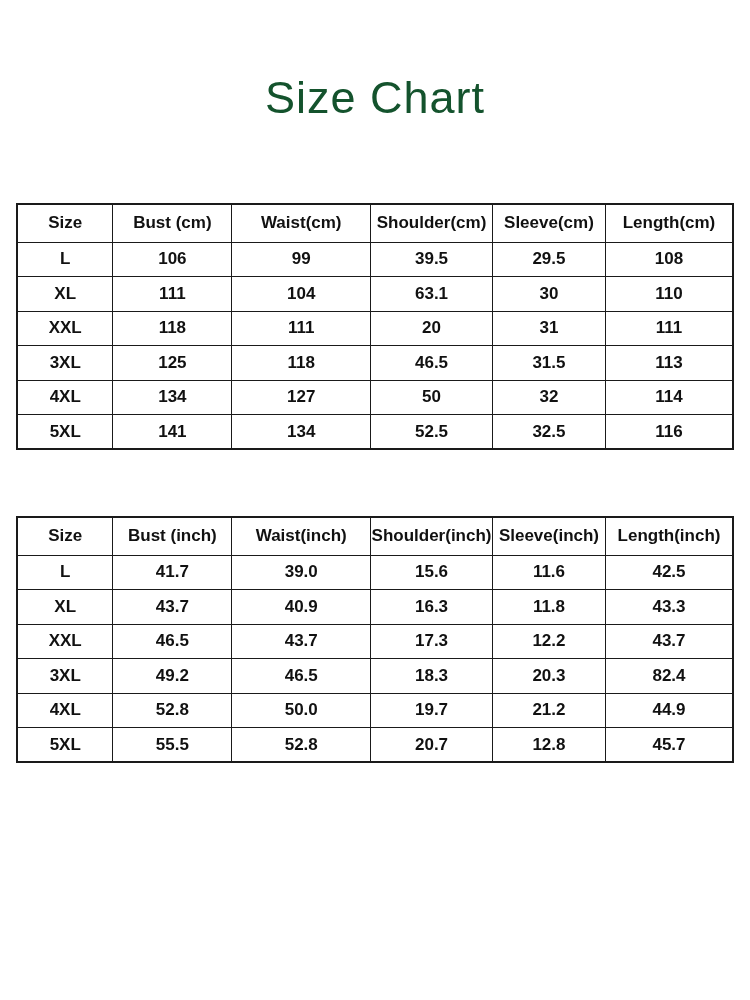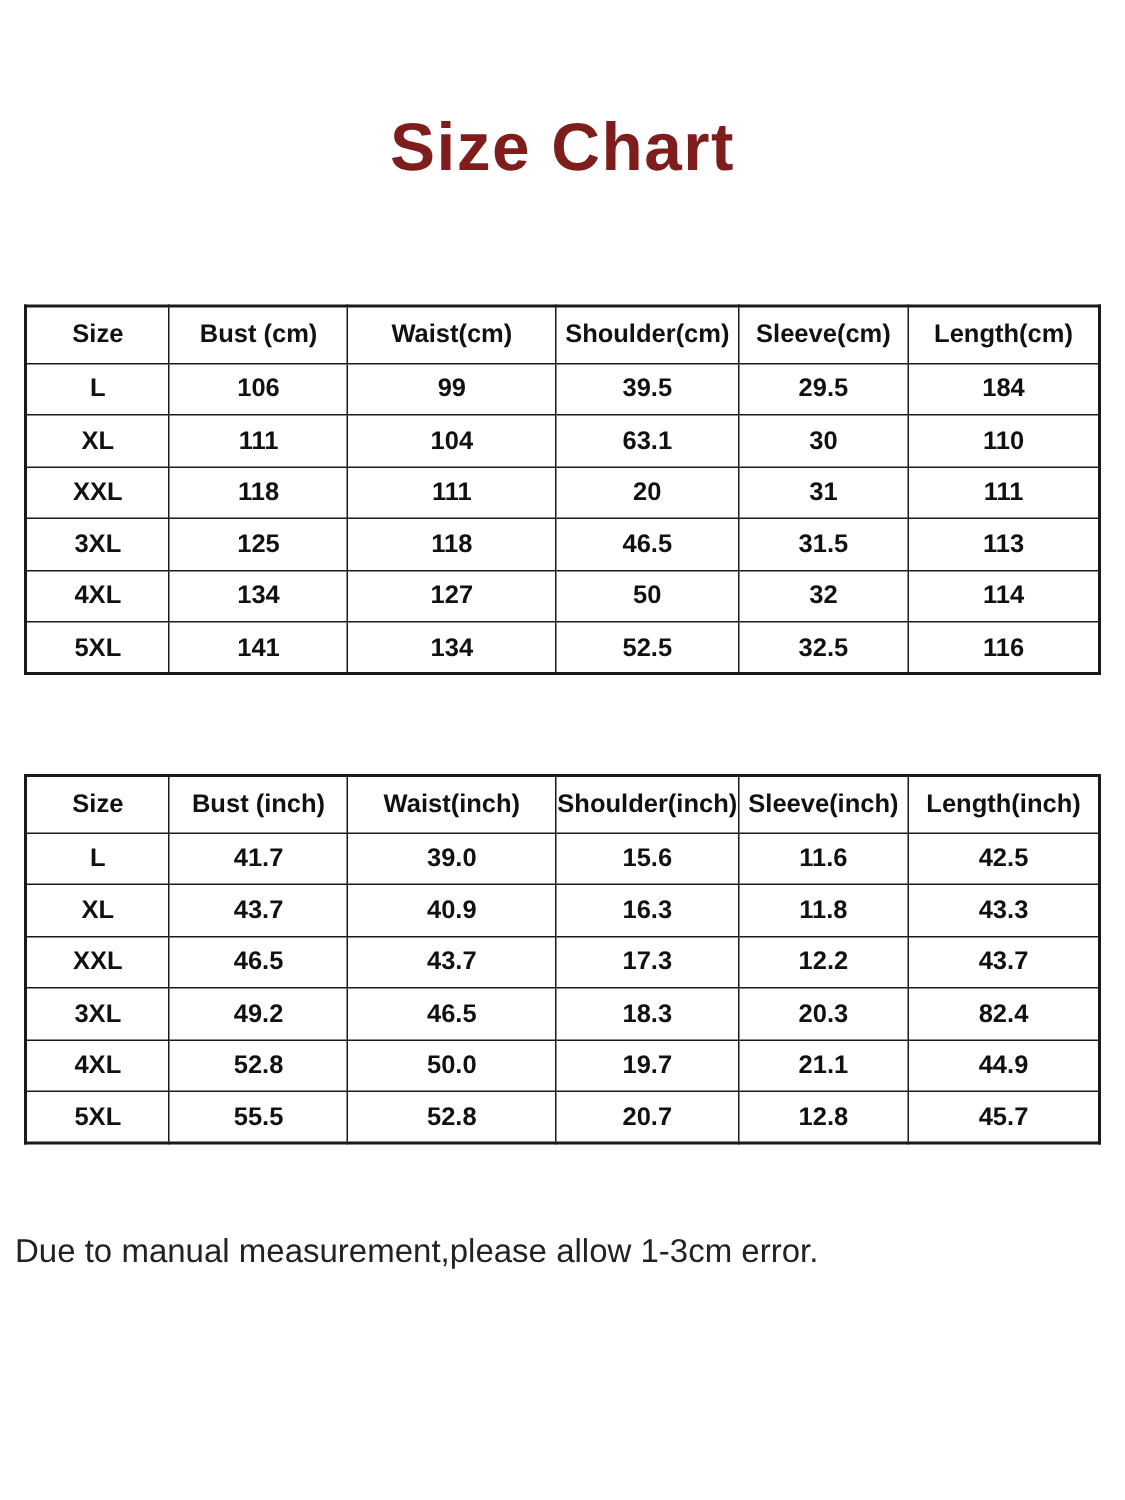--- a/index.html
+++ b/index.html
@@ -13,25 +13,25 @@
     color: #1a1a1a;
   }
   .page {
     width: 750px;
     height: 1000px;
     overflow: hidden;
   }
   h1.title {
     margin: 75px 0 0 0;
     font-size: 45px;
-    font-weight: 700;
+    font-weight: 400;
     line-height: 1;
     text-align: center;
     letter-spacing: 1px;
-    color: #7f1d1d;
+    color: #14532d;
   }
   table.size-table {
     width: 718px;
     margin-left: 16px;
     border-collapse: collapse;
     table-layout: fixed;
     border: 2.5px solid #1a1a1a;
   }
   table.size-table.cm { margin-top: 83px; }
   table.size-table.inch { margin-top: 66px; }
@@ -78,21 +78,21 @@
           <th>Length(cm)</th>
         </tr>
       </thead>
       <tbody>
         <tr>
           <td>L</td>
           <td>106</td>
           <td>99</td>
           <td>39.5</td>
           <td>29.5</td>
-          <td>184</td>
+          <td>108</td>
         </tr>
         <tr>
           <td>XL</td>
           <td>111</td>
           <td>104</td>
           <td>63.1</td>
           <td>30</td>
           <td>110</td>
         </tr>
         <tr>
@@ -172,28 +172,27 @@
           <td>46.5</td>
           <td>18.3</td>
           <td>20.3</td>
           <td>82.4</td>
         </tr>
         <tr>
           <td>4XL</td>
           <td>52.8</td>
           <td>50.0</td>
           <td>19.7</td>
-          <td>21.1</td>
+          <td>21.2</td>
           <td>44.9</td>
         </tr>
         <tr>
           <td>5XL</td>
           <td>55.5</td>
           <td>52.8</td>
           <td>20.7</td>
           <td>12.8</td>
           <td>45.7</td>
         </tr>
       </tbody>
     </table>
 
-  <p class="footnote">Due to manual measurement,please allow 1-3cm error.</p>
 </div>
 
 </body></html>

